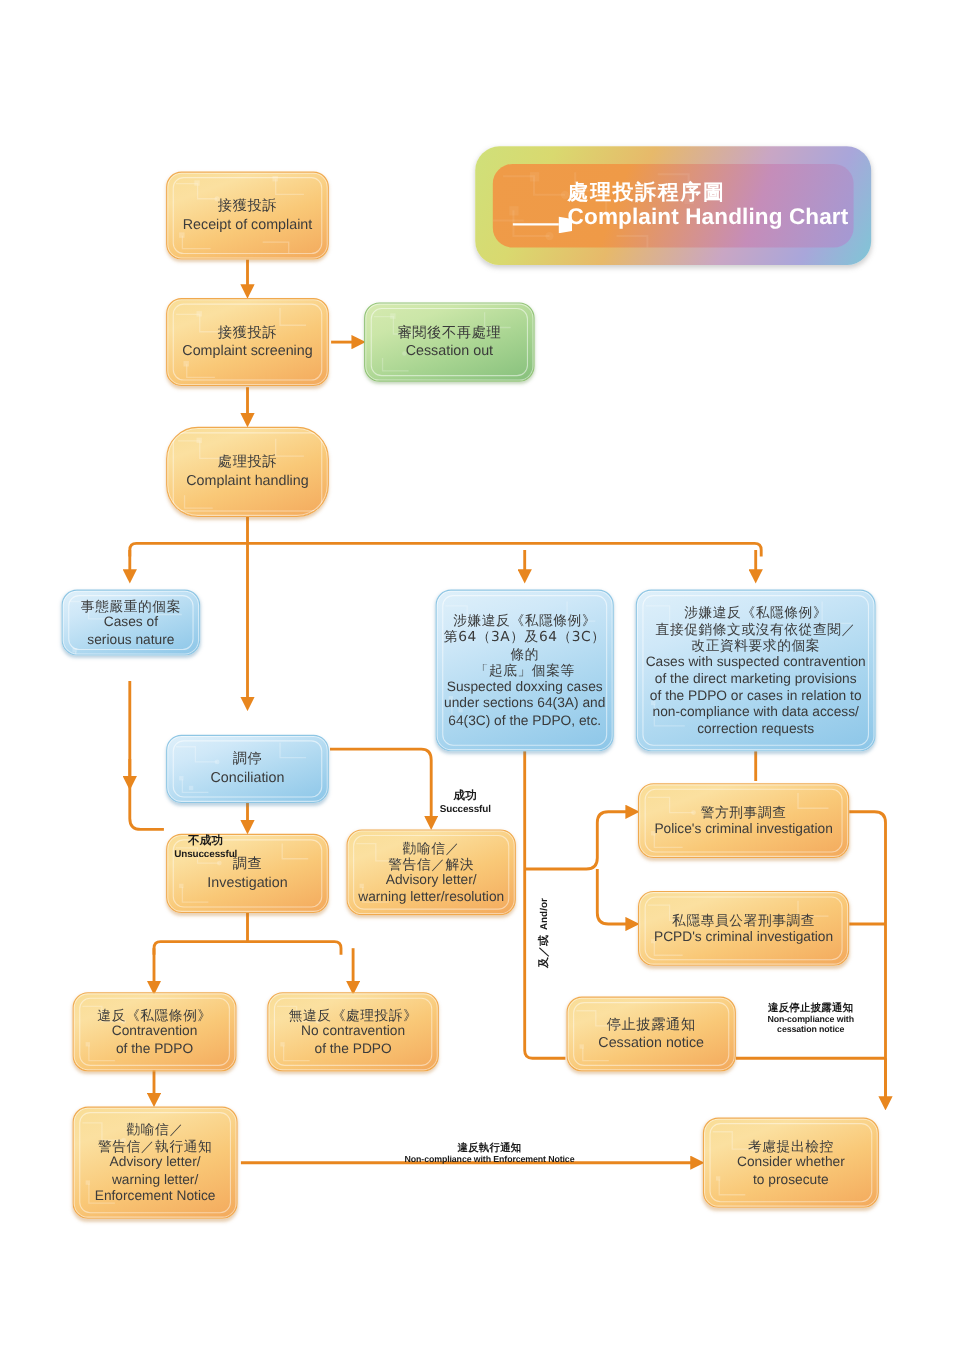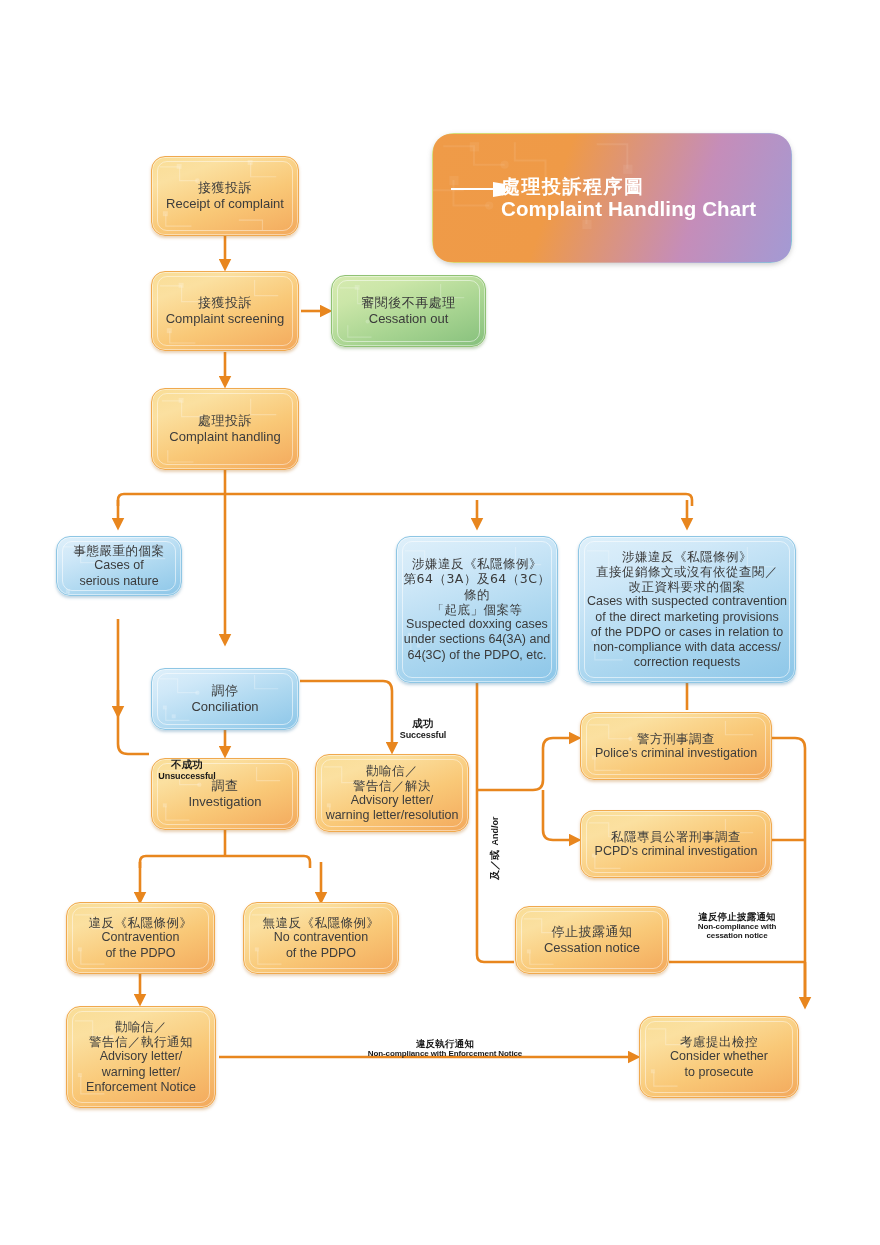--- a/index.html
+++ b/index.html
@@ -105,24 +105,24 @@
     left:0;top:0;right:0;bottom:0;
     z-index:0;
     opacity:.5;
     pointer-events:none;
   }
 
   
   #banner{
     position:absolute;
     left:432px;top:133px;
-    width:360px;height:130px;
+    width:360px;height:108px;
     z-index:4;
     border-radius:22px;
-    padding:1px;
+    padding:16px;
     box-sizing:border-box;
     background:linear-gradient(115deg,#cfe07a 0%,#d9d96f 18%,#e7b96a 40%,#c9a6c4 66%,#a9a6da 84%,#7fc6d6 100%);
     box-shadow:0 2px 5px rgba(120,120,120,.35);
   }
   #banner .bnr-in{
     position:relative;
     width:100%;height:100%;
     border-radius:18px;
     background:linear-gradient(110deg,#ef9b48 0%,#ef9a47 35%,#c58db9 72%,#a39ad4 100%);
     overflow:hidden;
@@ -338,21 +338,21 @@
           <circle cx="44" cy="28" r="2.4"></circle>
         <circle cx="36" cy="46" r="2"></circle>
       </g>
     </svg>
     <div class="inner">
       <span class="cn">審閱後不再處理</span>
       <span class="en">Cessation out</span>
     </div>
   </div>
 
-  <div class="node n-orange" style="left:151px;top:388px;width:148px;height:82px;font-size:13px;">
+  <div class="node n-orange" style="left:151px;top:388px;width:148px;height:82px;font-size:13px;border-radius:29px;">
     <svg class="trace" viewBox="0 0 148 82" preserveAspectRatio="none">
       <g stroke="#ffffff" stroke-opacity="0.5" fill="none" stroke-width="1.2">
         <path d="M10,12 L30,12 L30,28 L50,28"></path>
           <path d="M16,62 L16,74 L42,74"></path>
         <path d="M100,10 L100,26 L126,26"></path>
       </g>
       <g fill="#ffffff" fill-opacity="0.45">
         <rect x="27" y="9" width="5" height="5"></rect>
           <circle cx="50" cy="28" r="2.4"></circle>
       </g>
@@ -549,21 +549,21 @@
       <g stroke="#ffffff" stroke-opacity="0.5" fill="none" stroke-width="1.2">
         <path d="M8,12 L26,12 L26,26 L46,26"></path>
           <path d="M14,48 L14,62 L38,62"></path>
       </g>
       <g fill="#ffffff" fill-opacity="0.45">
         <rect x="11" y="45" width="4" height="4"></rect>
           <circle cx="46" cy="26" r="2.2"></circle>
       </g>
     </svg>
     <div class="inner">
-      <span class="cn">無違反《私隱條例》</span>
+      <span class="cn">無違反《處理投訴》</span>
       <span class="en multiline">No contravention<br>of the PDPO</span>
     </div>
   </div>
 
   <div class="node n-orange" style="left:66px;top:1006px;width:150px;height:102px;font-size:12.5px;">
     <svg class="trace" viewBox="0 0 150 102" preserveAspectRatio="none">
       <g stroke="#ffffff" stroke-opacity="0.5" fill="none" stroke-width="1.2">
         <path d="M8,14 L26,14 L26,30 L46,30"></path>
           <path d="M14,70 L14,88 L38,88"></path>
       </g>

